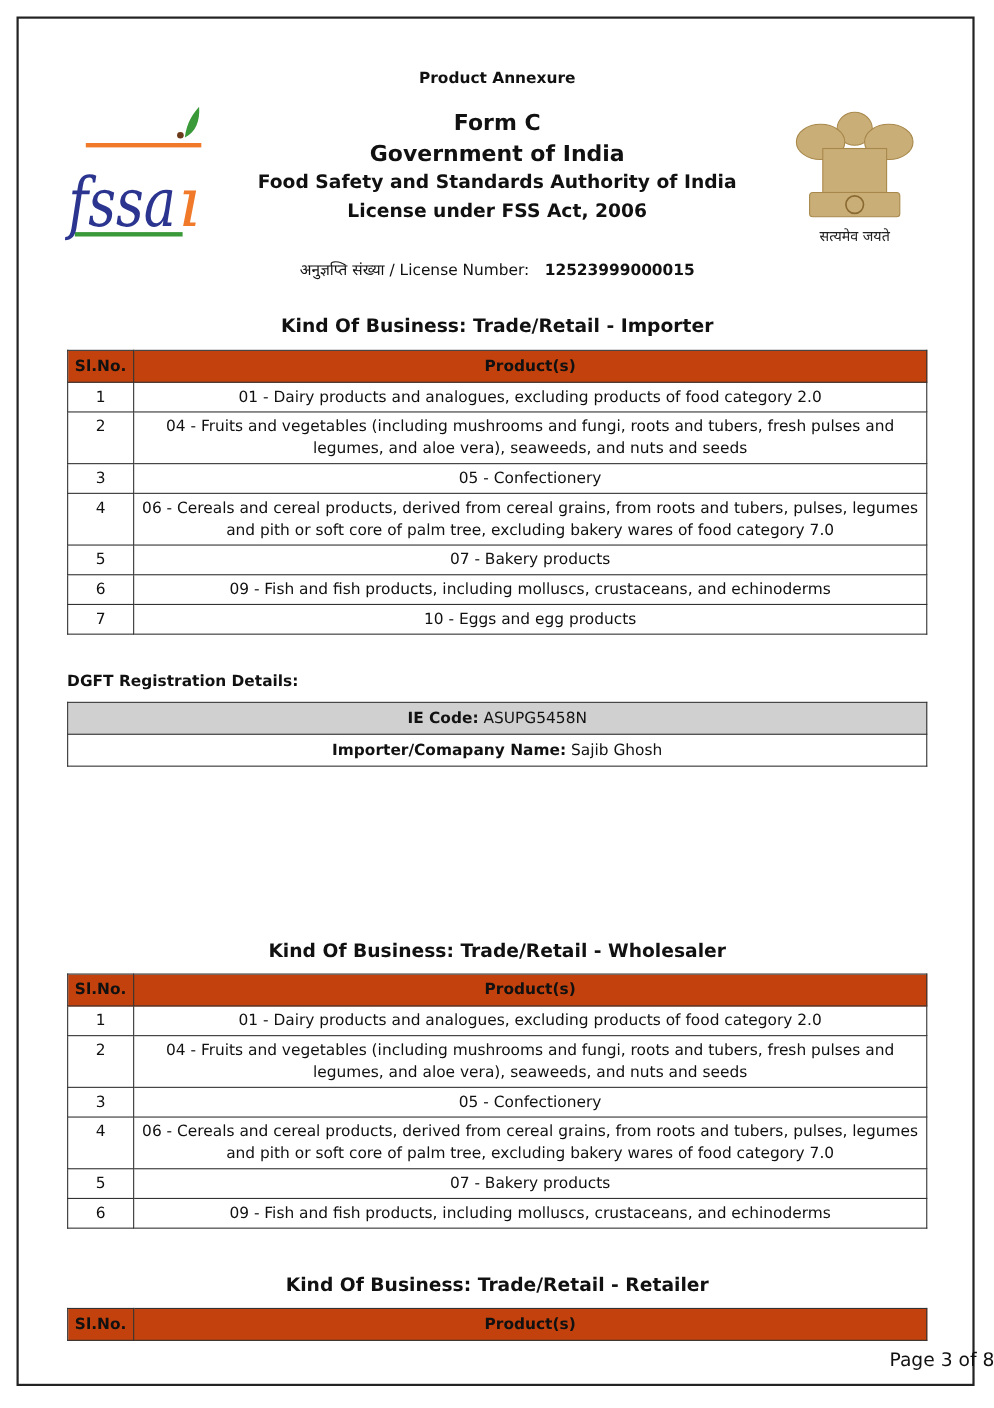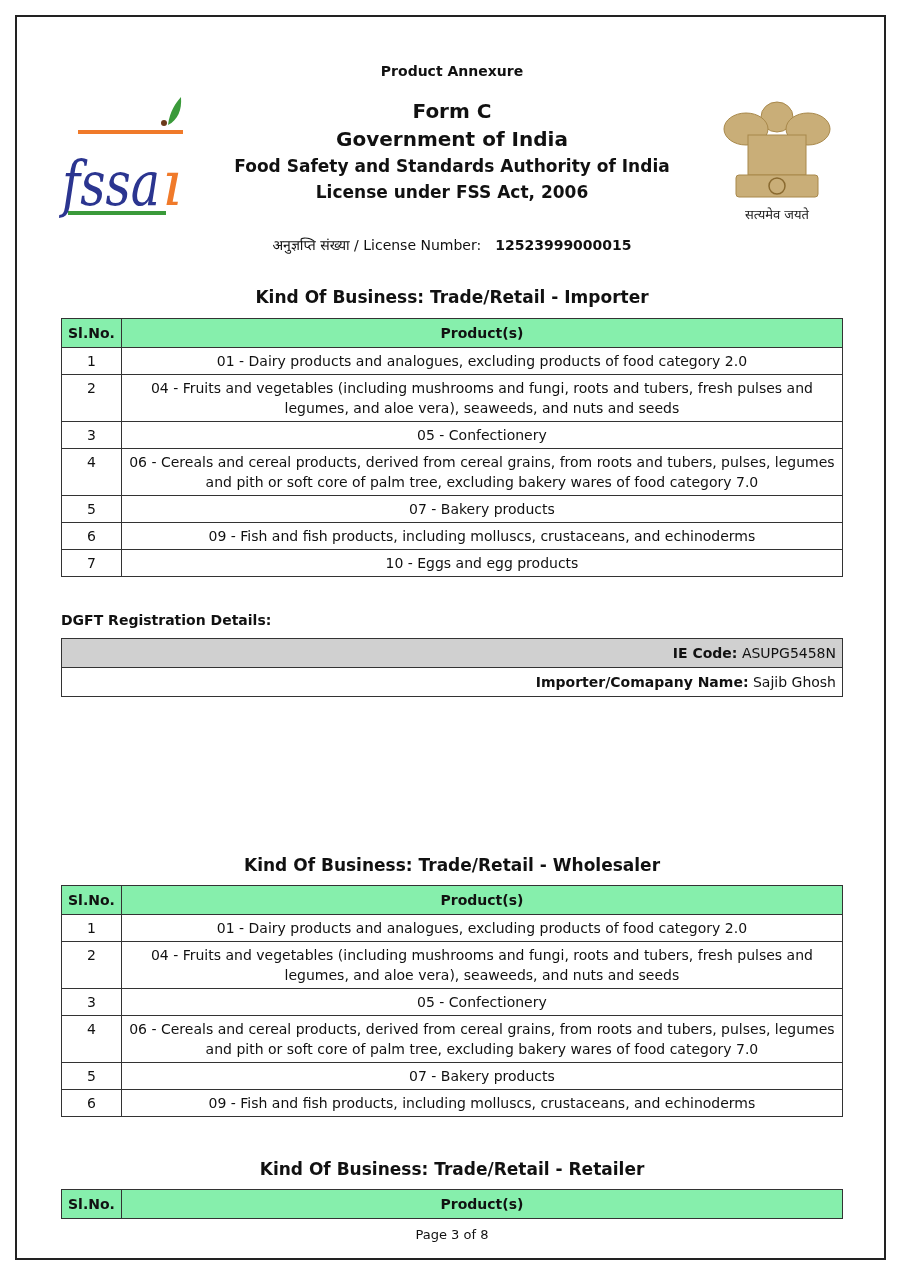--- a/index.html
+++ b/index.html
@@ -9,29 +9,29 @@
   .annex { top:63px; font-size:14px; font-weight:bold; }
   .formc { top:99px; font-size:20px; font-weight:bold; }
   .goi { top:127px; font-size:20px; font-weight:bold; }
   .fssai-title { top:156px; font-size:17px; font-weight:bold; }
   .license-act { top:182px; font-size:17px; font-weight:bold; }
   .license-line { top:235px; font-size:14px; }
   .license-line .lic-num { font-weight:bold; margin-left:14px; }
   .kob { font-size:17px; font-weight:bold; }
   table.prod { position:absolute; left:61px; width:782px; border-collapse:collapse; font-size:14px; }
   table.prod th, table.prod td { border:1.5px solid #333; text-align:center; padding:3px 6px; line-height:20px; }
-  table.prod th { background:#86efac; font-weight:bold; height:22px; }
+  table.prod th { background:#c2410c; font-weight:bold; height:22px; }
   table.prod td.sl { width:44px; vertical-align:top; }
   table.prod th.sl { width:44px; }
   .dgft-title { position:absolute; left:61px; top:612px; font-size:14px; font-weight:bold; }
   table.dgft { position:absolute; left:61px; top:638px; width:782px; border-collapse:collapse; font-size:14px; }
-  table.dgft td { border:1.5px solid #333; text-align:right; padding:4px 6px; line-height:20px; vertical-align:top; }
+  table.dgft td { border:1.5px solid #333; text-align:center; padding:4px 6px; line-height:20px; vertical-align:top; }
   table.dgft tr.gray td { background:#d0d0d0; }
   table.dgft b { font-weight:bold; }
-  .page-num { top:1227px; font-size:13px; }
+  .page-num { top:1227px; font-size:17px;text-align:right; }
   .logo-fssai { position:absolute; left:58px; top:95px; width:126px; height:125px; }
   .emblem { position:absolute; left:718px; top:95px; width:118px; height:130px; }
 </style>
 </head>
 <body>
 
 <div class="page-border"></div>
 
 <svg class="logo-fssai" viewBox="0 0 126 125">
   <rect x="20" y="35" width="105" height="4" fill="#f07a2a"></rect>

